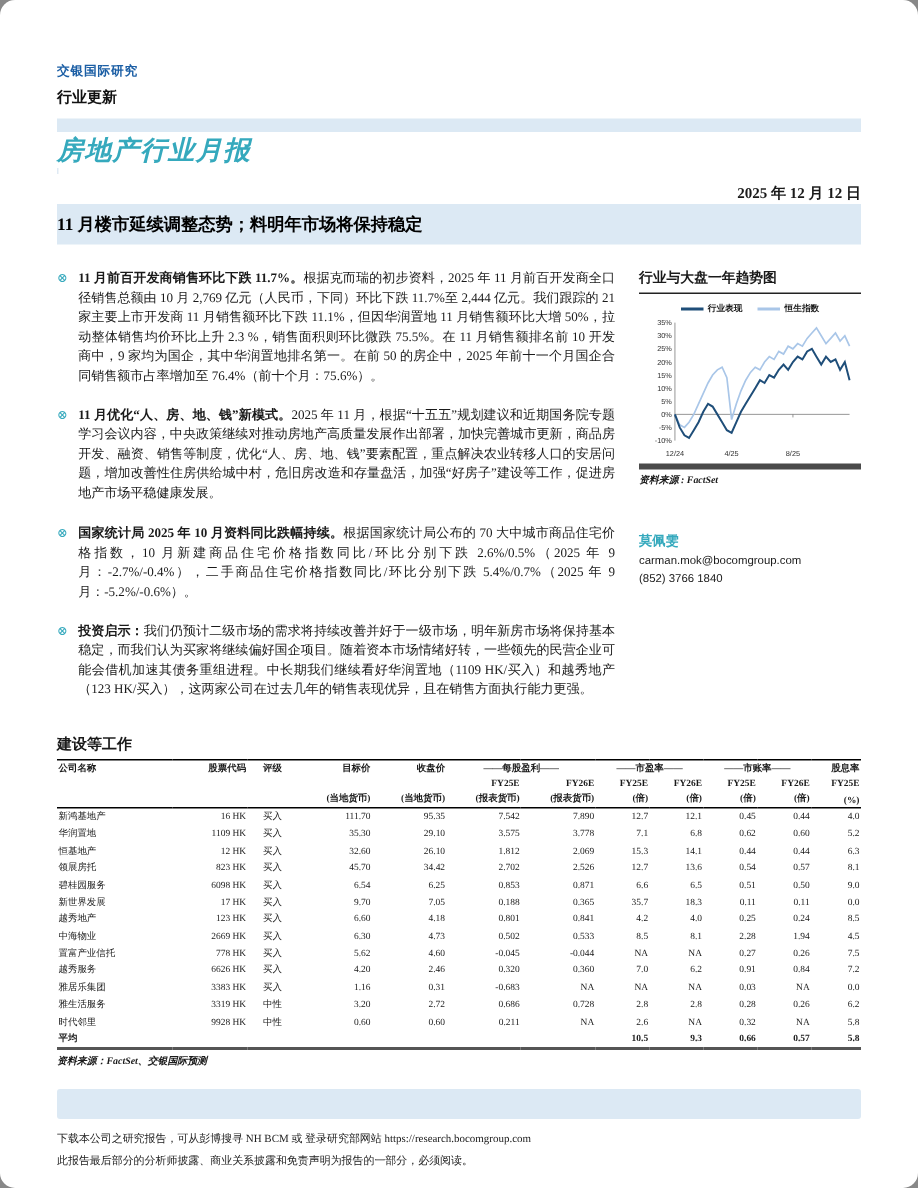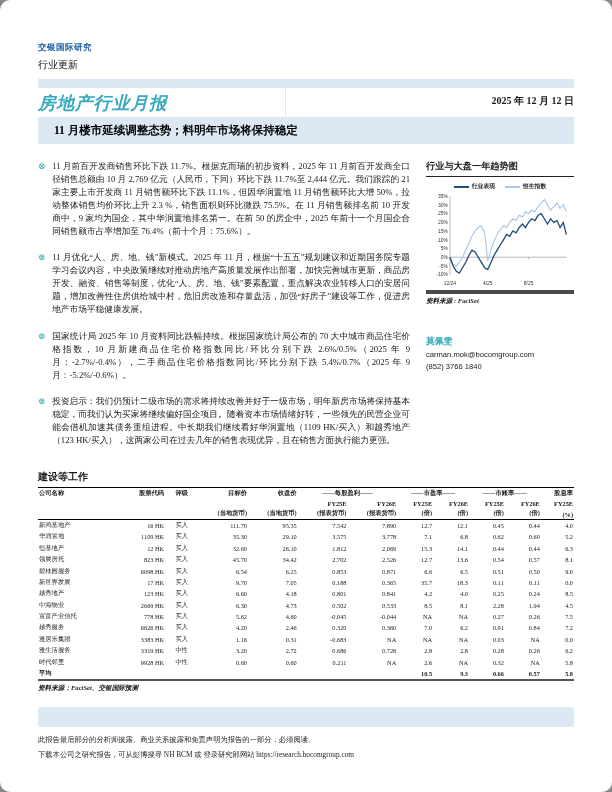--- a/index.html
+++ b/index.html
@@ -7,45 +7,45 @@
   .page {
     width:612px; height:792px; margin:0 auto; background:#fff;
     font-family:"Liberation Serif","DejaVu Serif",serif; color:#1a1a1a;
     position:relative; overflow:hidden;border-radius:10px;
   }
   .inner { padding:42px 38px 0 38px; }
 
   
   .hdr { display:flex; justify-content:space-between; align-items:flex-start; }
   .hdr-org { color:#1c5fa5; font-weight:bold; font-size:8.5px; letter-spacing:.5px; }
-  .hdr-sec { color:#111; font-weight:normal; font-size:10px; margin-top:4px; }
+  .hdr-sec { color:#111; font-weight:bold; font-size:10px; margin-top:4px; }
   .logo { display:flex; align-items:center; gap:7px; }
   .logo-txt { text-align:left; }
   .logo-cn { color:#0d3b70; font-size:16px; font-weight:bold; letter-spacing:2px; font-family:"Liberation Sans",sans-serif; }
   .logo-en { color:#0d3b70; font-size:7.8px; font-weight:bold; font-family:"Liberation Sans",sans-serif; margin-top:1px; }
 
   .band1 { height:9px; background:#dce9f4; margin-top:7px; }
 
   
-  .title-row { display:flex; height:29px; }
+  .title-row { display:flex; height:48px;flex-direction:column; }
   .title-left { flex:0 0 46%; display:flex; align-items:center; }
   .report-title { color:#35a9bd; font-size:17.5px; font-weight:bold; font-style:italic; letter-spacing:1px; }
   .title-mid { flex:1; border-left:1px solid #dfeaf4; }
   .title-right { flex:0 0 28%; text-align:right; padding-top:6px; font-size:10px; font-weight:bold; }
 
-  .headline-band { background:#dce9f4; padding:6px 8px 6px 16px; }
+  .headline-band { background:#dce9f4; padding:6px 8px 6px 0; }
   .headline { font-size:11.5px; font-weight:bold; color:#000; }
 
   
   .content { display:flex; gap:16px; margin-top:16px; }
   .main { flex:1; }
   .bullet { display:flex; gap:7px; margin-bottom:13px; }
   .bullet-icon { color:#35a9bd; font-size:8.5px; line-height:1.5; flex:0 0 auto; }
   .bullet-text { font-size:8.7px; line-height:1.5; text-align:justify; }
-  .bullet-text b { font-weight:normal; }
+  .bullet-text b { font-weight:bold; }
 
   
   .sidebar { flex:0 0 148px; }
   .chart-title { font-size:9.2px; font-weight:bold; border-bottom:1.5px solid #222; padding-bottom:3px; }
   .legend { display:flex; justify-content:center; gap:10px; margin-top:5px; font-size:5.8px; font-weight:bold; align-items:center; }
   .legend-item { display:flex; align-items:center; gap:3px; }
   .legend-swatch { width:15px; height:2px; display:inline-block; }
   .trend-svg { display:block; margin-top:1px; }
   .ct { font-size:4.8px; fill:#333; font-family:"Liberation Sans",sans-serif; }
   .chart-bar { height:3.5px; background:#4a4a4a; margin-top:2px; }
@@ -427,20 +427,20 @@
     <td>5.8</td>
   </tr>
           </tbody>
       </table>
       <div class="val-src">资料来源：FactSet、交银国际预测</div>
     </div>
 
     <div class="strip-band"></div>
 
     <div class="foot">
-      <div class="line">此报告最后部分的分析师披露、商业关系披露和免责声明为报告的一部分，必须阅读。</div>
       <div class="line">
         <span>下载本公司之研究报告，可从彭博搜寻 NH BCM 或 登录研究部网站 </span><a href="#">https://research.bocomgroup.com</a>
       </div>
+      <div class="line">此报告最后部分的分析师披露、商业关系披露和免责声明为报告的一部分，必须阅读。</div>
     </div>
 
   </div>
 </div>
 
 </body></html>

